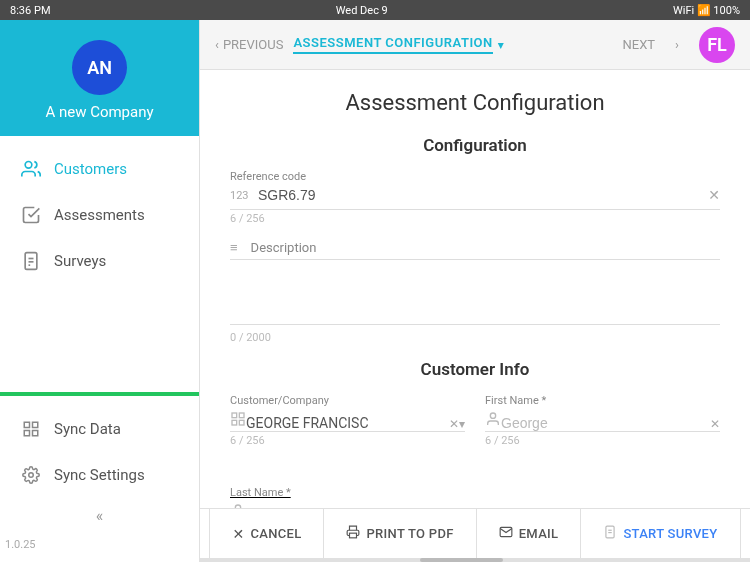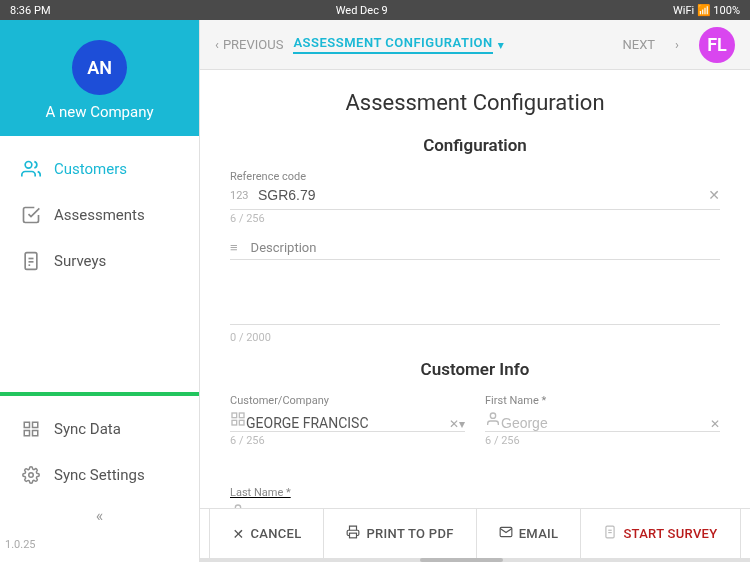--- a/index.html
+++ b/index.html
@@ -573,21 +573,21 @@
         <span>EMAIL</span>
       </div>
       <div class="toolbar-btn disabled">
         <span class="btn-icon">
           <svg width="14" height="14" viewBox="0 0 24 24" fill="none" stroke="#bbb" stroke-width="2">
             <rect x="5" y="2" width="14" height="20" rx="2"></rect>
             <line x1="9" y1="9" x2="15" y2="9"></line>
             <line x1="9" y1="13" x2="15" y2="13"></line>
           </svg>
         </span>
-        <span style="color:#b91c1c;text-align:right;">START SURVEY</span>
+        <span style="color:#3b82f6;text-align:right;">START SURVEY</span>
       </div>
     </div>
 
     <div class="scrollbar-hint">
       <div class="scrollbar-thumb"></div>
     </div>
 
   </div>
 </div>
 

